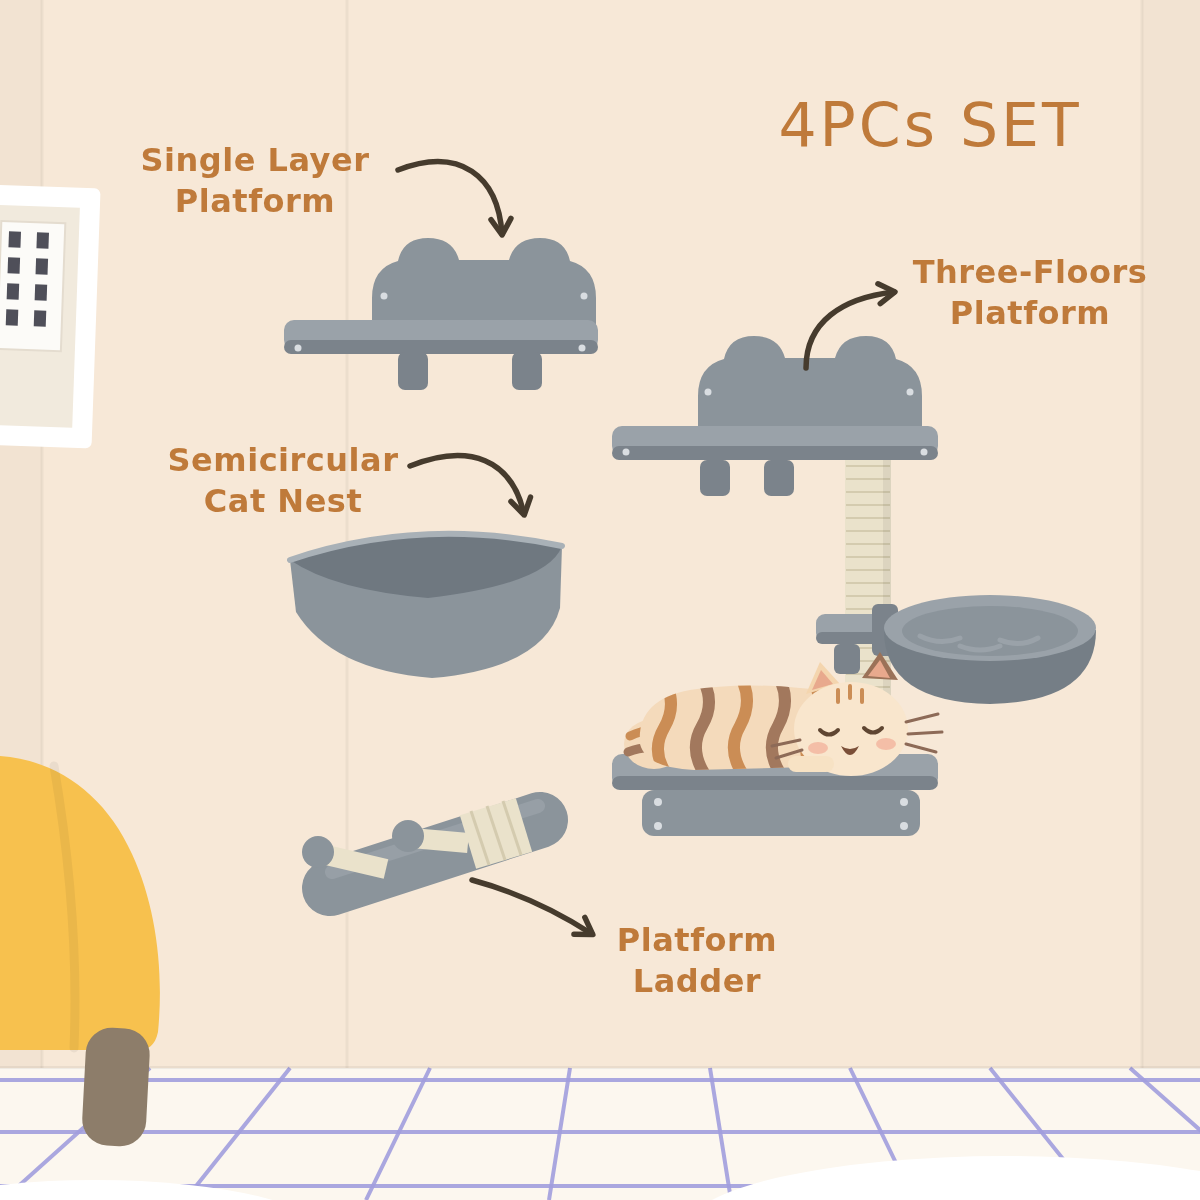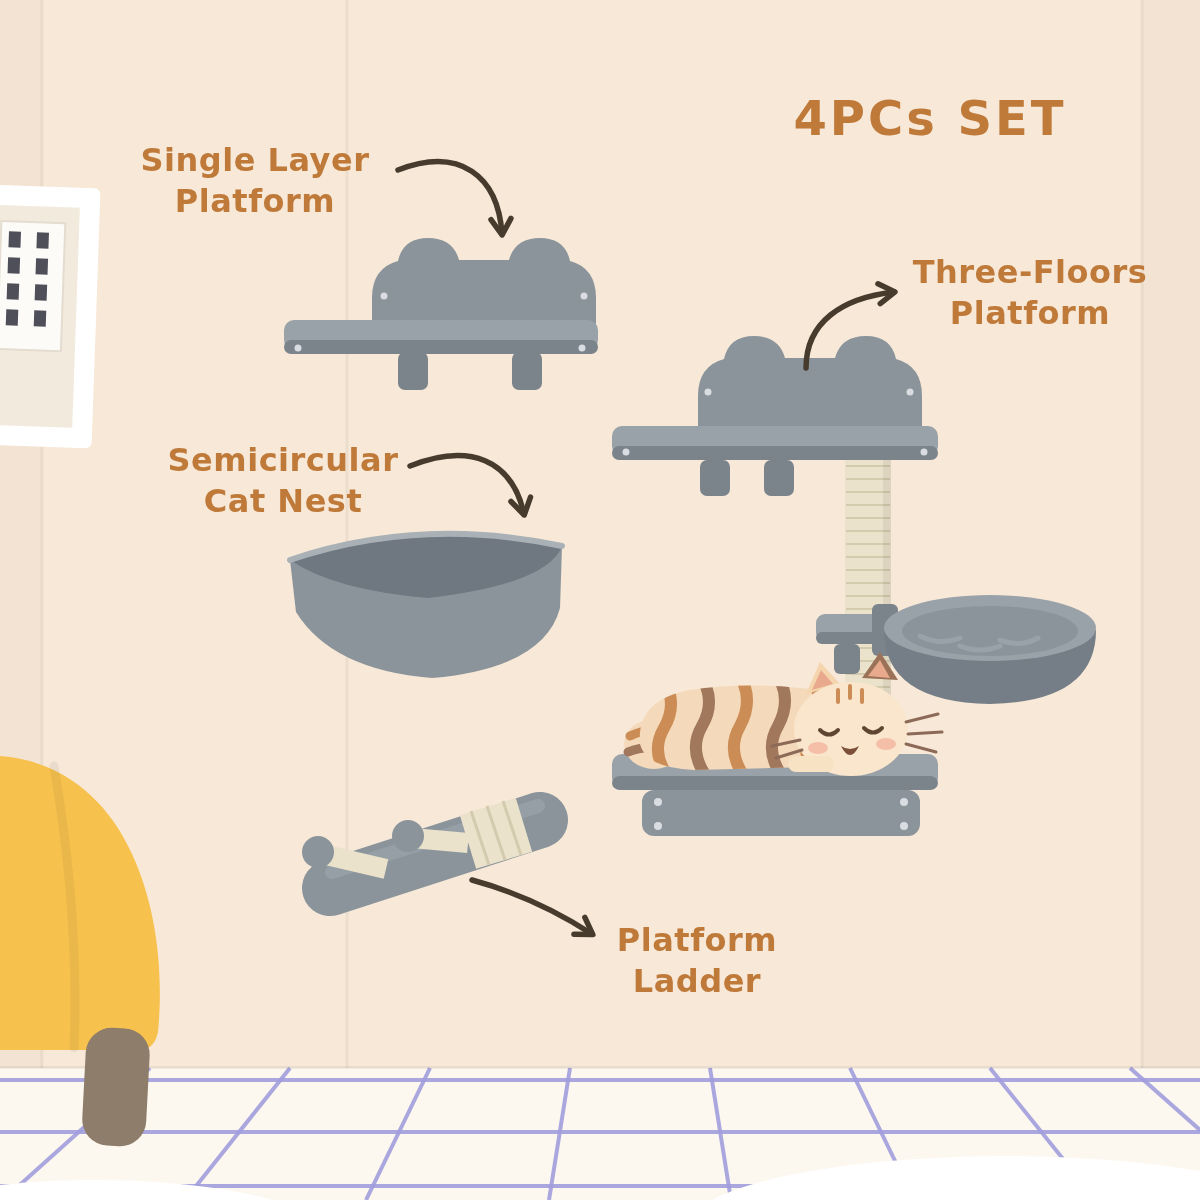--- a/index.html
+++ b/index.html
@@ -3,22 +3,22 @@
 <meta charset="utf-8">
 <style>
   html,body{margin:0;padding:0;}
   .stage{
     position:relative;width:1200px;height:1200px;overflow:hidden;
     background:var(--wall,#f7e8d7);
     font-family:"DejaVu Sans","Liberation Sans",sans-serif;
   }
   .scene{position:absolute;left:0;top:0;z-index:1;}
   .title{
-    position:absolute;z-index:2;font-weight:bold;text-align:center;
-    color:var(--text,#bf7a3a);font-size:48px;letter-spacing:3px;
+    position:absolute;z-index:2;font-weight:normal;text-align:center;
+    color:var(--text,#bf7a3a);font-size:60px;letter-spacing:3px;
   }
   .label{
     position:absolute;z-index:2;font-weight:bold;text-align:center;
     color:var(--text,#bf7a3a);font-size:32px;line-height:1.28;letter-spacing:.5px;
   }
   
   .c-plush{fill:var(--plush,#8b949b);}
   .c-plush-l{fill:var(--plush-light,#9aa2a9);}
   .c-plush-d{fill:var(--plush-dark,#7b838b);}
   .c-bowl{fill:#757e86;}

